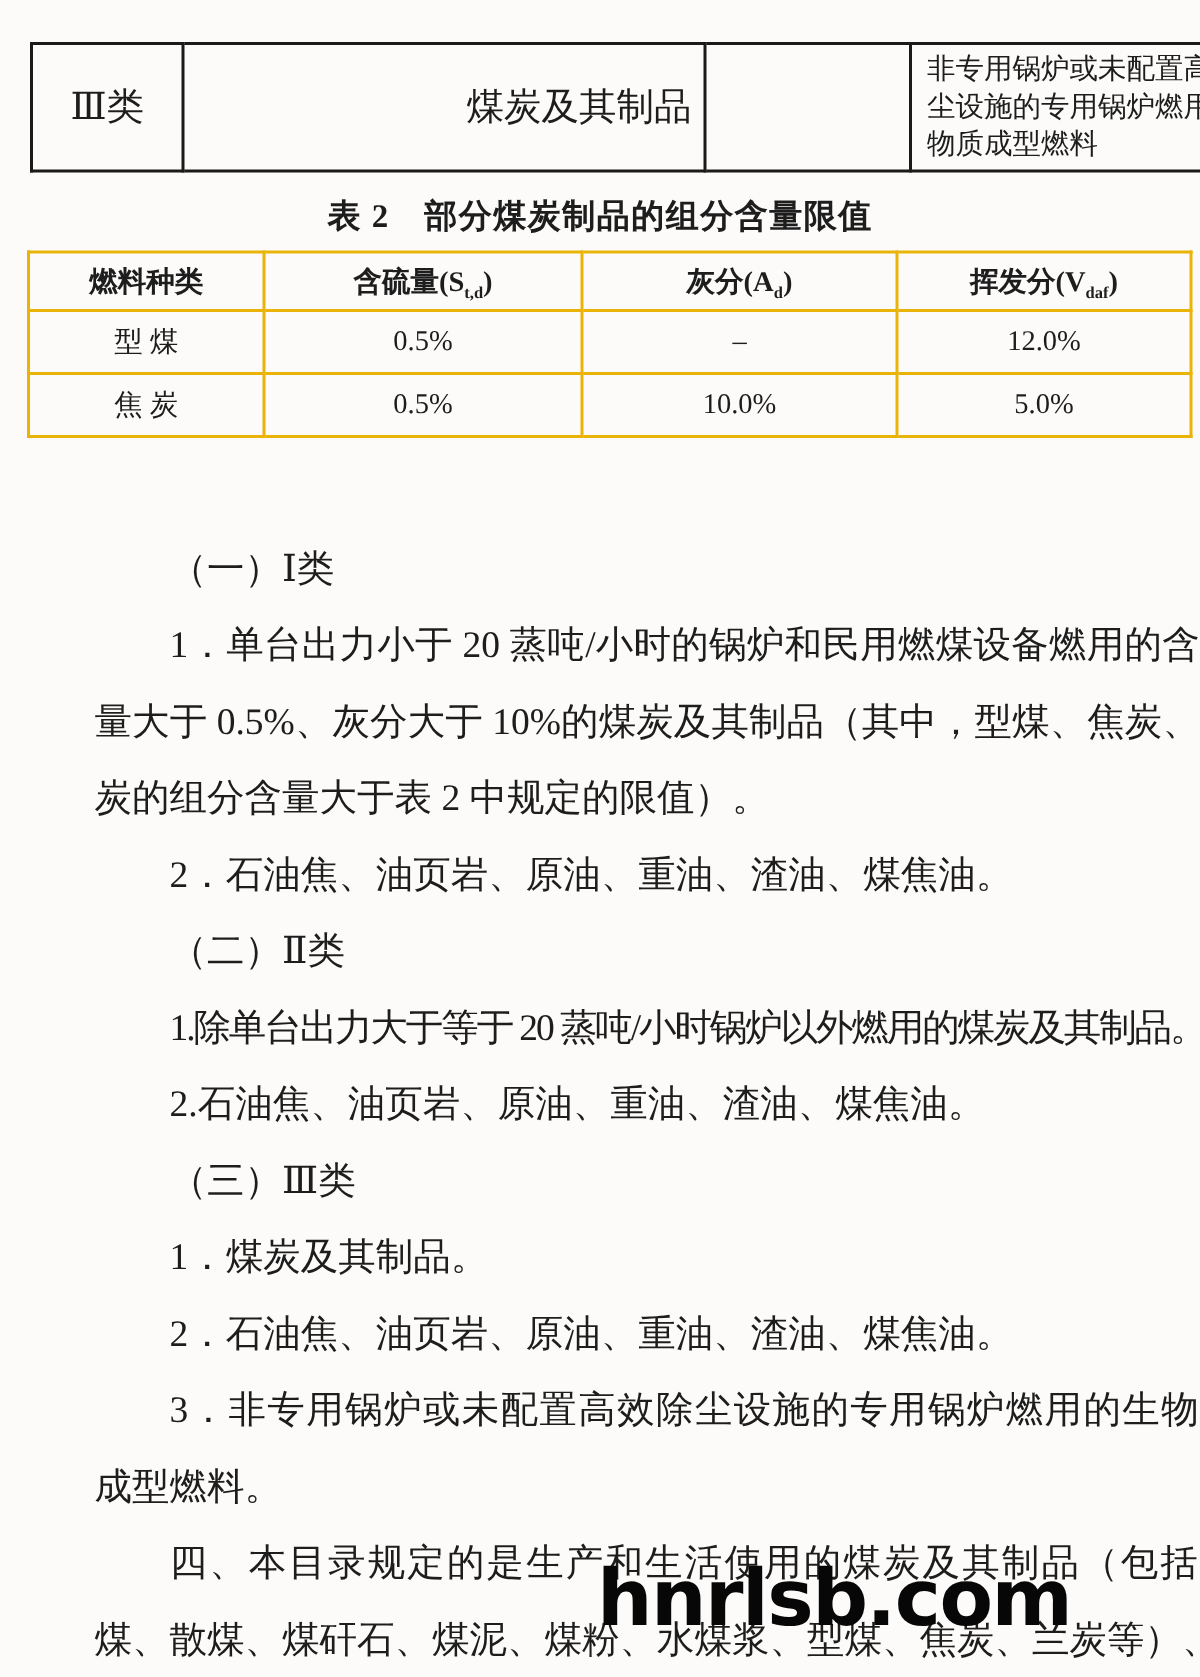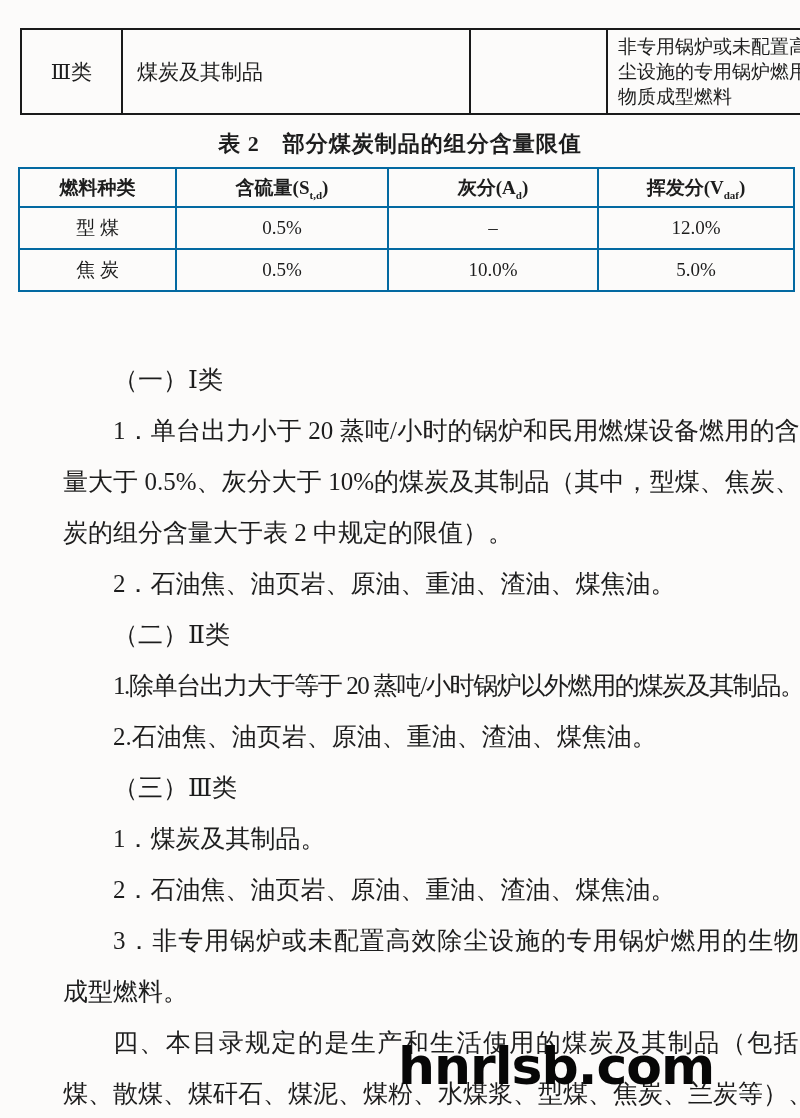--- a/index.html
+++ b/index.html
@@ -11,40 +11,40 @@
     font-family:"Liberation Serif","DejaVu Serif",serif;
     color:#1d1d1d;
   }
   
   .toptable{
     position:absolute;top:28px;left:20px;width:762px;height:82px;
     border-collapse:collapse;table-layout:fixed;
   }
   .toptable td{
     border:2px solid #1a1a1a;
-    font-size:21px;line-height:26px;
+    font-size:25px;line-height:26px;
     vertical-align:middle;
     padding:2px 8px;
   }
   .toptable td.c0{width:83px;text-align:center;}
-  .toptable td.c1{width:324px;text-align:left;padding-left:14px;}
+  .toptable td.c1{width:324px;text-align:right;padding-left:14px;}
   .toptable td.c2{width:119px;}
   .toptable td.c3{width:236px;font-size:19px;line-height:25px;padding:4px 8px 4px 10px;}
   
   .t2title{
     position:absolute;top:129px;left:0;width:800px;
     text-align:center;font-size:22px;font-weight:bold;letter-spacing:1px;
   }
   
   .table2{
     position:absolute;top:167px;left:18px;width:767px;
     border-collapse:collapse;table-layout:fixed;
   }
   .table2 th,.table2 td{
-    border:2px solid #0369a1;text-align:center;vertical-align:middle;
+    border:2px solid #eab308;text-align:center;vertical-align:middle;
     font-size:19px;padding:0;
   }
   .table2 th{height:37px;font-weight:bold;}
   .table2 td{height:40px;font-weight:normal;}
   .table2 .w0{width:155px;}
   .table2 .w1{width:210px;}
   .table2 .w2{width:208px;margin-top:16px;}
   .table2 .w3{width:194px;}
   .table2 sub{font-size:11px;line-height:0;}
   

